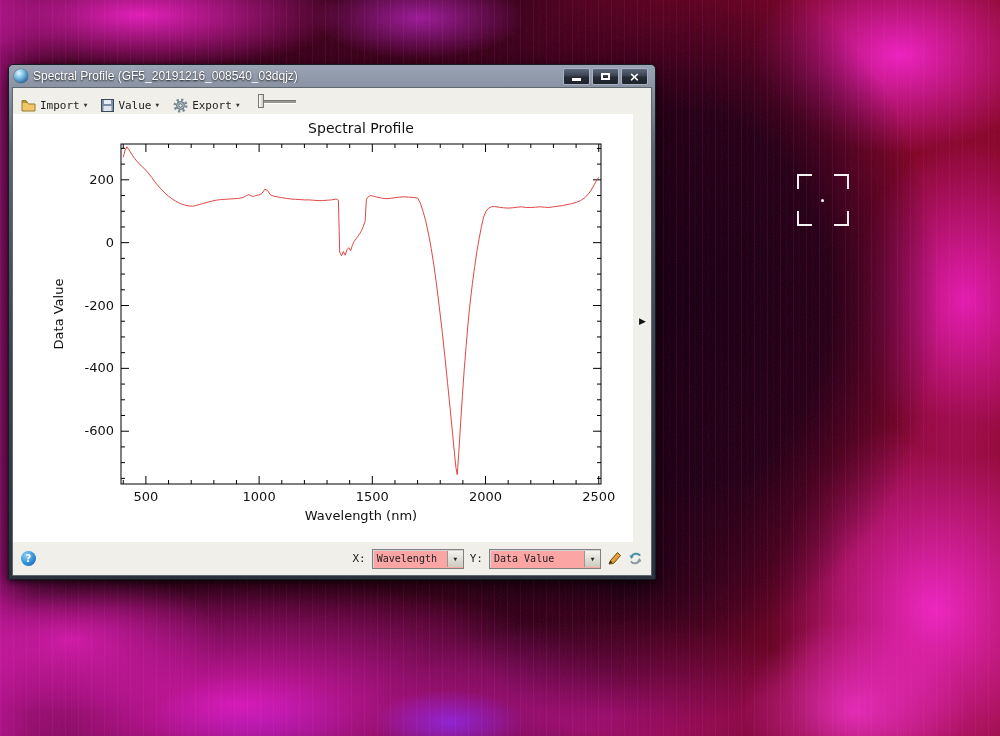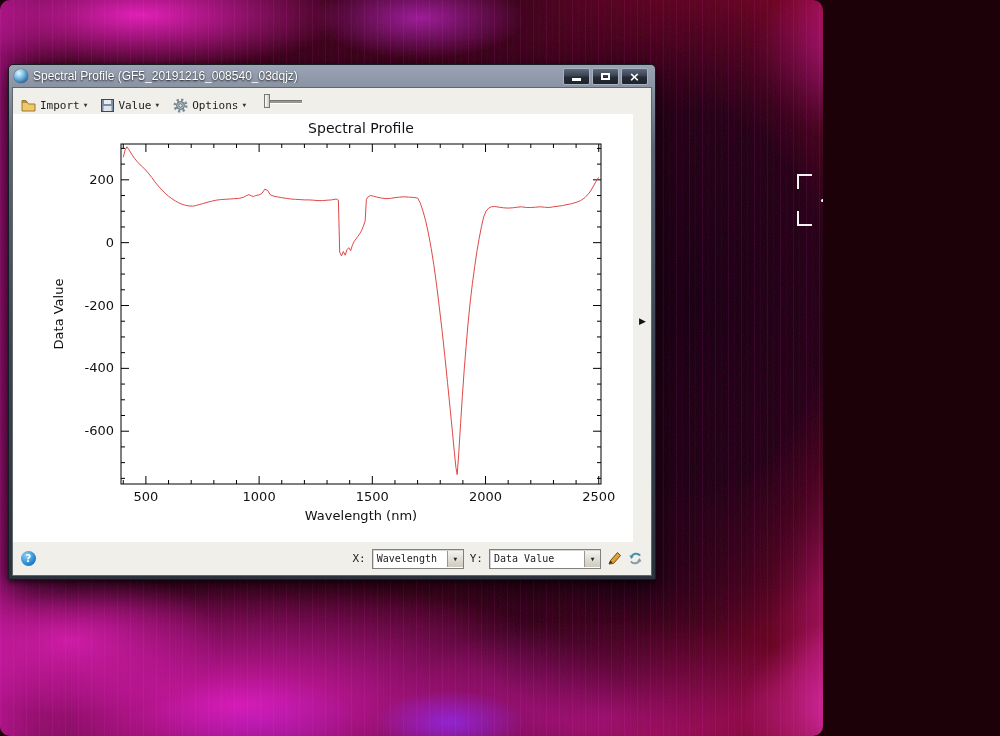--- a/index.html
+++ b/index.html
@@ -1,17 +1,17 @@
 <!DOCTYPE html>
 <html><head>
 <meta charset="utf-8">
 <style>
   html,body{margin:0;padding:0;}
   body{width:1000px;height:736px;overflow:hidden;background:#1c0208;font-family:"Liberation Sans",sans-serif;}
-  .desktop{position:relative;width:823px;height:736px;overflow:hidden;background:#30040e;border-radius:10px;}
+  .desktop{position:relative;width:1000px;height:736px;overflow:hidden;background:#30040e;}
 
   
   .bg-art{position:absolute;inset:0;background:
     radial-gradient(ellipse 250px 340px at 690px 300px, rgba(8,1,5,.96) 0%, rgba(14,2,8,.9) 55%, rgba(20,2,8,0) 100%),
     radial-gradient(ellipse 290px 250px at 640px 560px, rgba(12,2,7,.88) 0%, rgba(18,2,8,0) 70%),
     radial-gradient(ellipse 210px 140px at 900px 55px, rgba(255,40,215,.85) 0%, rgba(255,40,215,0) 70%),
     radial-gradient(ellipse 160px 230px at 965px 300px, rgba(250,35,205,.8) 0%, rgba(250,35,205,0) 70%),
     radial-gradient(ellipse 230px 270px at 935px 610px, rgba(255,45,215,.85) 0%, rgba(255,45,215,0) 72%),
     radial-gradient(ellipse 150px 120px at 855px 710px, rgba(255,60,220,.7) 0%, rgba(255,60,220,0) 75%),
     radial-gradient(ellipse 520px 170px at 240px 705px, rgba(240,30,195,.85) 0%, rgba(240,30,195,0) 75%),
@@ -78,21 +78,21 @@
     font-family:"DejaVu Sans",sans-serif;}
 
   
   .statusbar{height:33px;display:flex;align-items:center;padding:0 8px;background:#f0efe9;
     font-family:"DejaVu Sans Mono",monospace;font-size:11px;color:#222;}
   .help-btn{width:15px;height:15px;border-radius:50%;display:flex;align-items:center;justify-content:center;
     background:radial-gradient(circle at 35% 30%,#8ed0f5 0%,#2f8fd6 55%,#0d55a8 100%);color:#fff;
     font-size:10px;font-weight:bold;font-family:"DejaVu Sans",sans-serif;cursor:default;}
   .sb-right{margin-left:auto;display:flex;align-items:center;gap:6px;}
   .axis-label{font-size:11px;}
-  .combo{display:flex;align-items:center;height:18px;border:1px solid #808080;background:#ffffff;
+  .combo{display:flex;align-items:center;height:18px;border:1px solid #808080;background:#fca5a5;
     box-shadow:inset 1px 1px 0 #d6d6d6;cursor:default;}
   .combo .val{padding:0 4px;font-size:10px;white-space:nowrap;}
   .combo .btn{width:15px;height:16px;margin:0;display:flex;align-items:center;justify-content:center;
     background:linear-gradient(180deg,#f4f3ee,#cdcabe);border-left:1px solid #9a978e;font-size:6px;color:#222;}
   .combo.x .val{width:66px;}
   .combo.y .val{width:86px;}
   .sb-icon{display:flex;align-items:center;cursor:default;}
 
   text{font-family:"DejaVu Sans",sans-serif;}
 </style>
@@ -156,21 +156,21 @@
           </svg>
           <span>Value</span>
           <span class="dd-arrow">▼</span>
         </div>
         <div class="tool">
           <svg width="15" height="15" viewBox="0 0 16 16">
             <circle cx="8" cy="8" r="6" fill="none" stroke="#7a8a94" stroke-width="3" stroke-dasharray="2.3 2.4"></circle>
             <circle cx="8" cy="8" r="4.2" fill="#aebac2" stroke="#5a6a74"></circle>
             <circle cx="8" cy="8" r="1.8" fill="#f0efe9" stroke="#5a6a74"></circle>
           </svg>
-          <span>Options</span>
+          <span>Export</span>
           <span class="dd-arrow">▼</span>
         </div>
         <div class="tslider">
           <span class="track"></span>
           <span class="handle"></span>
         </div>
       </div>
 
       <div class="plot-row">
         <div class="plot-panel">

